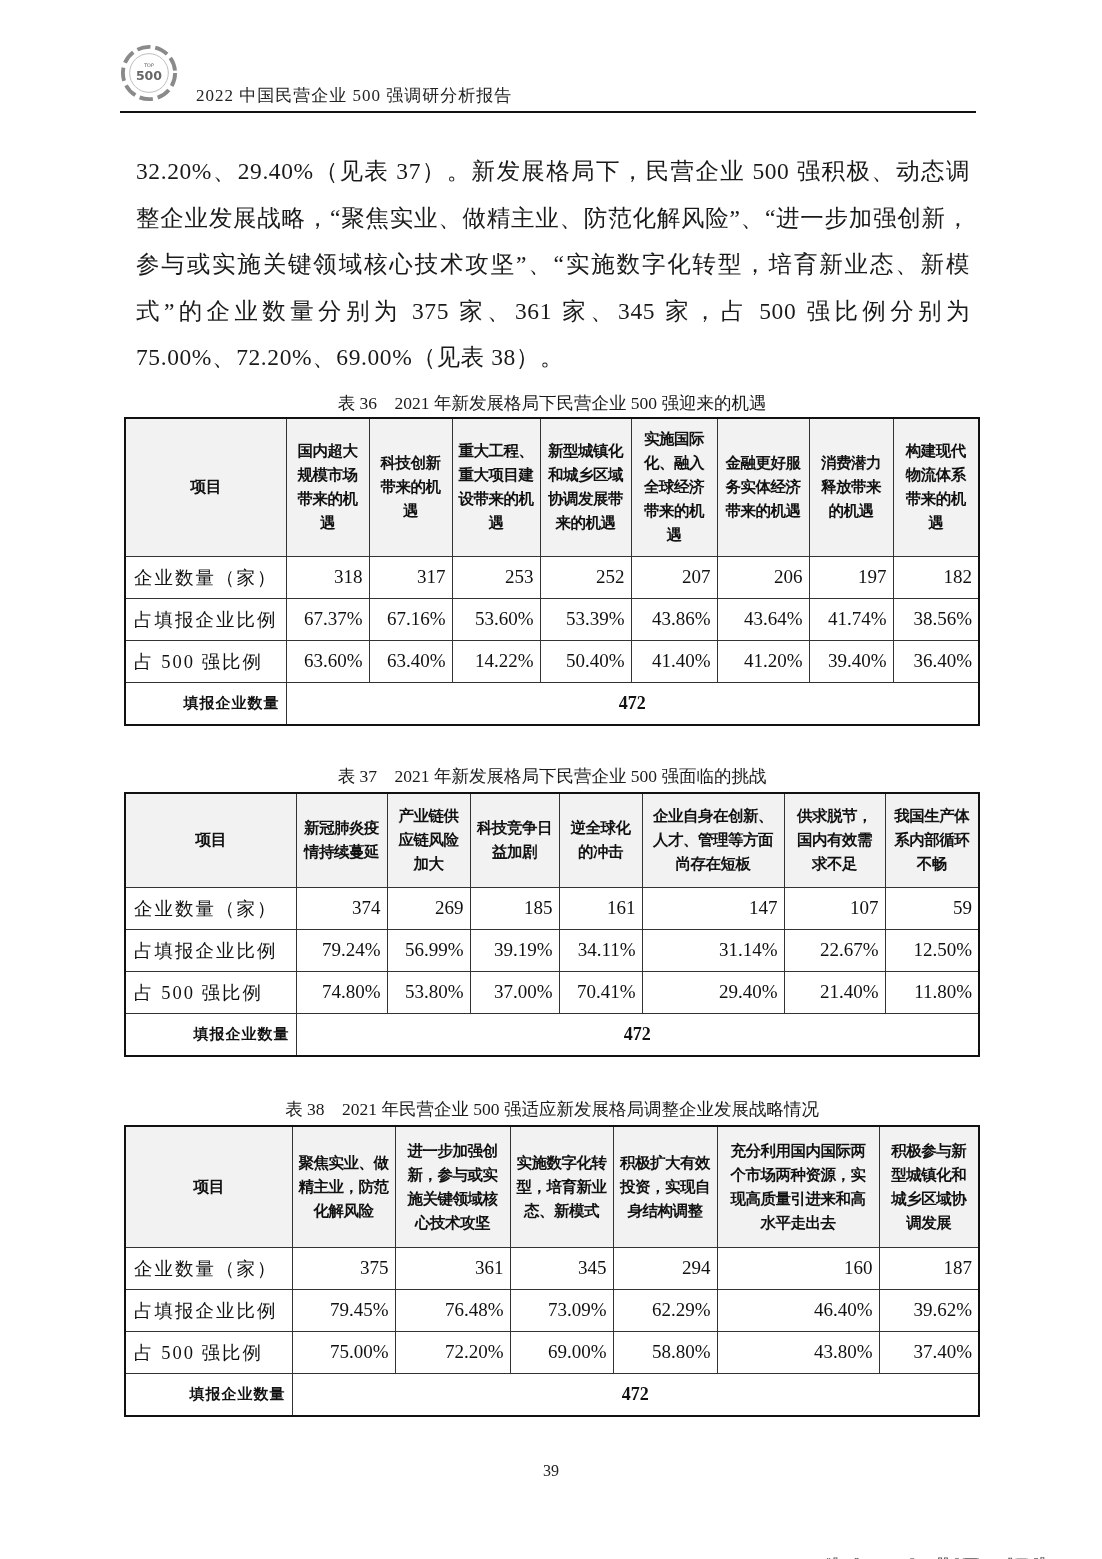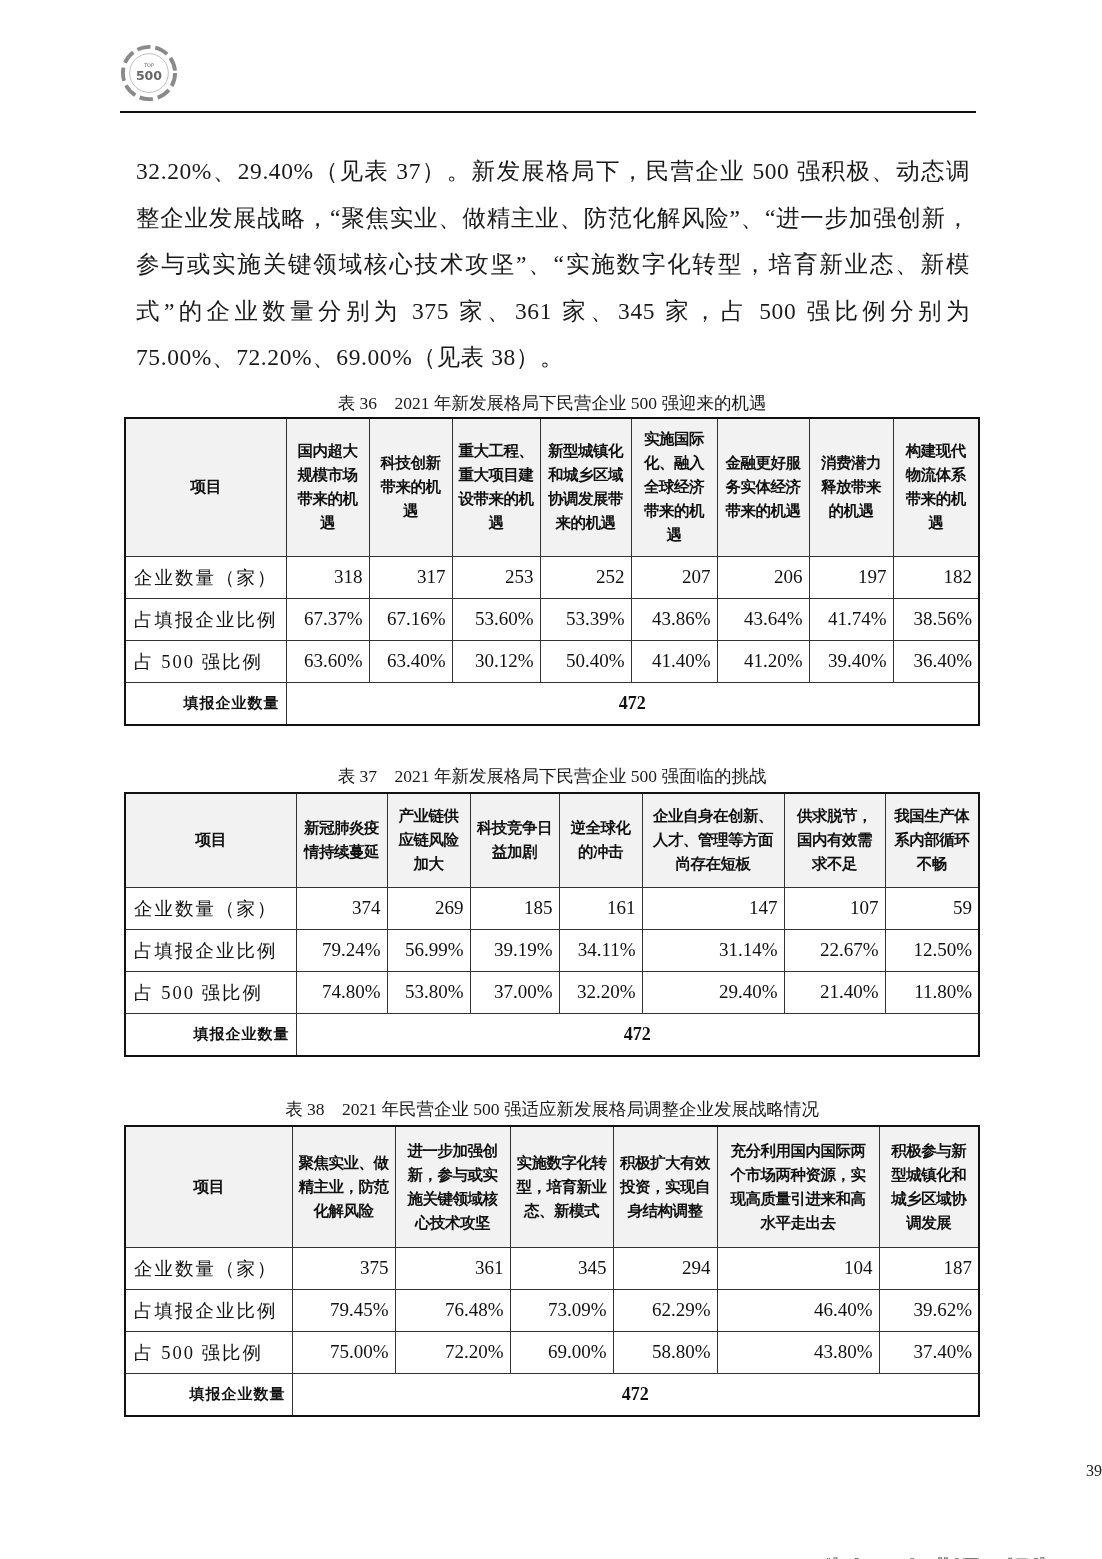--- a/index.html
+++ b/index.html
@@ -19,35 +19,36 @@
             border: 2px solid #111; table-layout: fixed; }
   table.t td, table.t th { border: 1px solid #333; padding: 0 6px; }
   table.t th { background: #f2f2f2; font-weight: bold; font-size: 15.5px; line-height: 24px;
                text-align: center; font-family: "Liberation Sans", "DejaVu Sans", sans-serif; letter-spacing: -0.5px; }
   table.t td { font-size: 19px; text-align: right; height: 41px; }
   table.t td.rowlabel { text-align: left; letter-spacing: 2px; font-size: 18.5px; padding-left: 8px; }
   table.t td.totlabel { text-align: right; font-weight: bold; font-size: 15px; letter-spacing: 1px; }
   table.t td.total { text-align: center; font-weight: bold; font-size: 18px; }
   table.t th.item { font-size: 16px; }
 
-  .pageno { position: absolute; left: 0; width: 1102px; top: 1462px; text-align: right; font-size: 16px; color: #222; }
+  .pageno { position: absolute; left: 0; width: 1102px; top: 1462px; text-align: center; font-size: 16px; color: #222; }
   .watermark { position: absolute; left: 822px; top: 1506px; font-size: 25px; color: #fff;
                font-family: "DejaVu Sans", sans-serif;
                text-shadow: -1px -1px 0 #555, 1px -1px 0 #555, -1px 1px 0 #555, 1px 1px 0 #555, 2px 2px 2px #888; margin-top: 48px; }
 </style>
 </head>
 <body>
 
 <div class="header">
   <svg class="logo" viewBox="0 0 60 60">
     <circle cx="30" cy="30" r="27" fill="none" stroke="#8a8a8a" stroke-width="4" stroke-dasharray="14 5"></circle>
     <circle cx="30" cy="30" r="20" fill="#fff" stroke="#bbb" stroke-width="1"></circle>
     <text x="30" y="24" text-anchor="middle" font-size="5" font-family="DejaVu Sans, sans-serif" fill="#555">TOP</text>
     <text x="30" y="37" text-anchor="middle" font-size="13" font-weight="bold" font-family="DejaVu Sans, sans-serif" fill="#666">500</text>
   </svg>
+  <div class="header-title">2022 中国民营企业 500 强调研分析报告</div>
   <div class="header-rule"></div>
 </div>
 
 <div class="para">
   <p>32.20%、29.40%（见表 37）。新发展格局下，民营企业 500 强积极、动态调整企业发展战略，“聚焦实业、做精主业、防范化解风险”、“进一步加强创新，参与或实施关键领域核心技术攻坚”、“实施数字化转型，培育新业态、新模式”的企业数量分别为 375 家、361 家、345 家，占 500 强比例分别为 75.00%、72.20%、69.00%（见表 38）。</p>
 </div>
 
 <div class="caption" style="top:391px;">表 36　2021 年新发展格局下民营企业 500 强迎来的机遇</div>
 <table class="t" style="top:417px;">
   <colgroup>
@@ -92,21 +93,21 @@
     <td>53.39%</td>
     <td>43.86%</td>
     <td>43.64%</td>
     <td>41.74%</td>
     <td>38.56%</td>
   </tr>
   <tr>
     <td class="rowlabel">占 500 强比例</td>
     <td>63.60%</td>
     <td>63.40%</td>
-    <td>30.12%</td>
+    <td>14.22%</td>
     <td>50.40%</td>
     <td>41.40%</td>
     <td>41.20%</td>
     <td>39.40%</td>
     <td>36.40%</td>
   </tr>
   <tr>
     <td class="totlabel">填报企业数量</td>
     <td class="total" colspan="8">472</td>
   </tr>
@@ -154,21 +155,21 @@
     <td>34.11%</td>
     <td>31.14%</td>
     <td>22.67%</td>
     <td>12.50%</td>
   </tr>
   <tr>
     <td class="rowlabel">占 500 强比例</td>
     <td>74.80%</td>
     <td>53.80%</td>
     <td>37.00%</td>
-    <td>32.20%</td>
+    <td>70.41%</td>
     <td>29.40%</td>
     <td>21.40%</td>
     <td>11.80%</td>
   </tr>
   <tr>
     <td class="totlabel">填报企业数量</td>
     <td class="total" colspan="7">472</td>
   </tr>
 </tbody>
   </table>
@@ -193,21 +194,21 @@
     <th>积极扩大有效投资，实现自身结构调整</th>
     <th>充分利用国内国际两个市场两种资源，实现高质量引进来和高水平走出去</th>
     <th>积极参与新型城镇化和城乡区域协调发展</th>
   </tr>
   <tr>
     <td class="rowlabel">企业数量（家）</td>
     <td>375</td>
     <td>361</td>
     <td>345</td>
     <td>294</td>
-    <td>104</td>
+    <td>160</td>
     <td>187</td>
   </tr>
   <tr>
     <td class="rowlabel">占填报企业比例</td>
     <td>79.45%</td>
     <td>76.48%</td>
     <td>73.09%</td>
     <td>62.29%</td>
     <td>46.40%</td>
     <td>39.62%</td>

